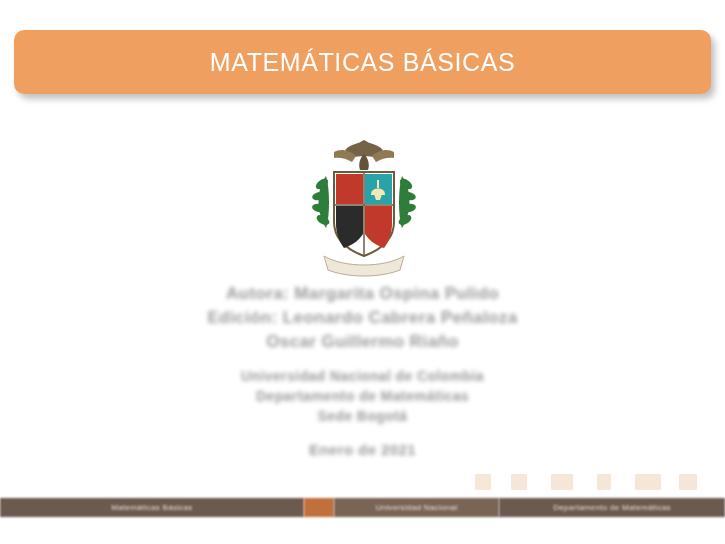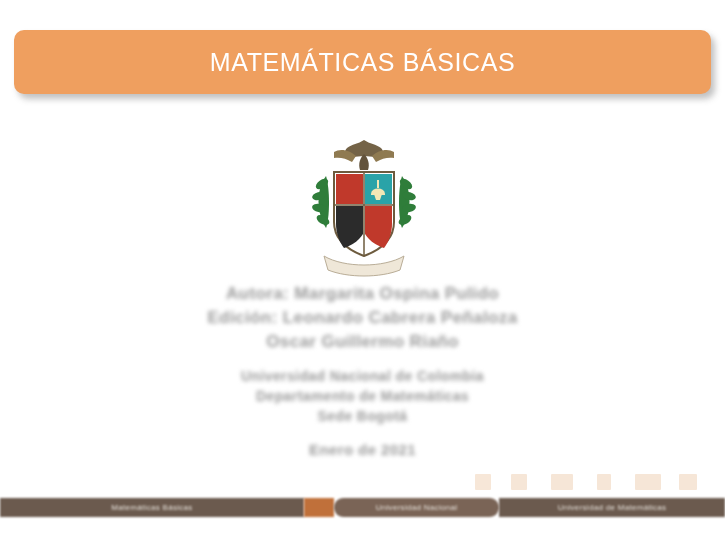--- a/index.html
+++ b/index.html
@@ -104,21 +104,21 @@
     color: #e8e3dc;
     font-size: 8px;
     letter-spacing: 0.3px;
     overflow: hidden;
     white-space: nowrap;
     filter: blur(0.9px);
     -webkit-filter: blur(0.9px);
   }
   .bb-1 { width: 304px; background: #6b5a4e; }
   .bb-2 { width: 30px;  background: #c0703a; }
-  .bb-3 { width: 165px; background: #7a6456; border-radius: 9px; }
+  .bb-3 { width: 165px; background: #7a6456; }
   .bb-4 { width: 226px; background: #6b5a4e; }
 
   
   .wm {
     position: absolute;
     bottom: 19px;
     right: 0;
     width: 260px;
     height: 32px;
     opacity: 0.35;
@@ -213,16 +213,16 @@
       <span class="w3"></span>
     <span class="w4"></span>
       <span class="w5"></span>
       <span class="w6"></span>
   </div>
 
   <div class="bottom-bar">
     <div class="bb-seg bb-1">Matemáticas Básicas</div>
     <div class="bb-seg bb-2"></div>
     <div class="bb-seg bb-3">Universidad Nacional</div>
-    <div class="bb-seg bb-4">Universidad de Matemáticas</div>
+    <div class="bb-seg bb-4">Departamento de Matemáticas</div>
   </div>
 
 </div>
 
 </body></html>

